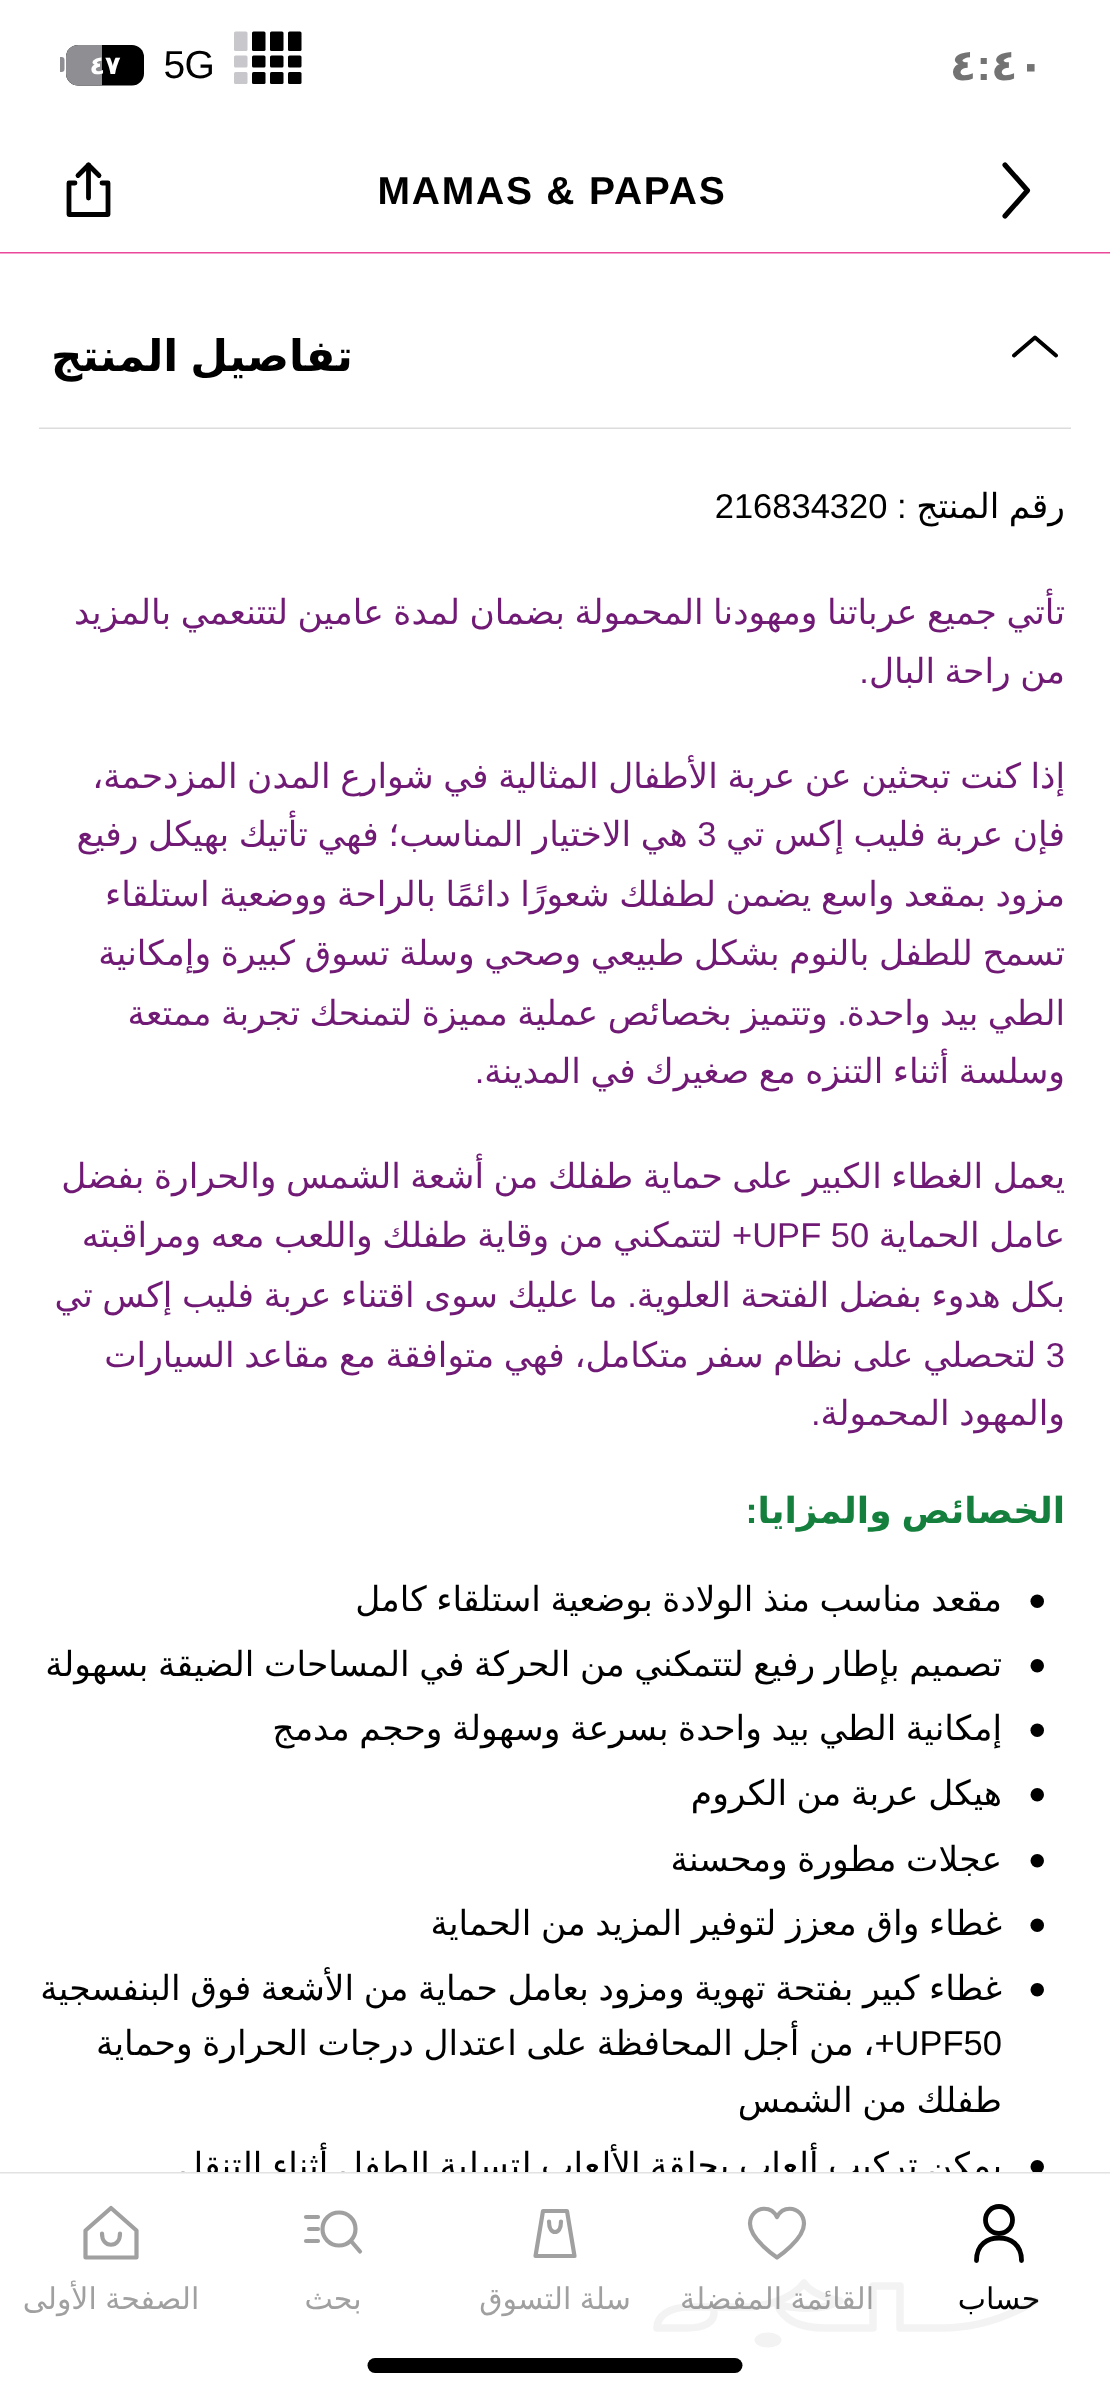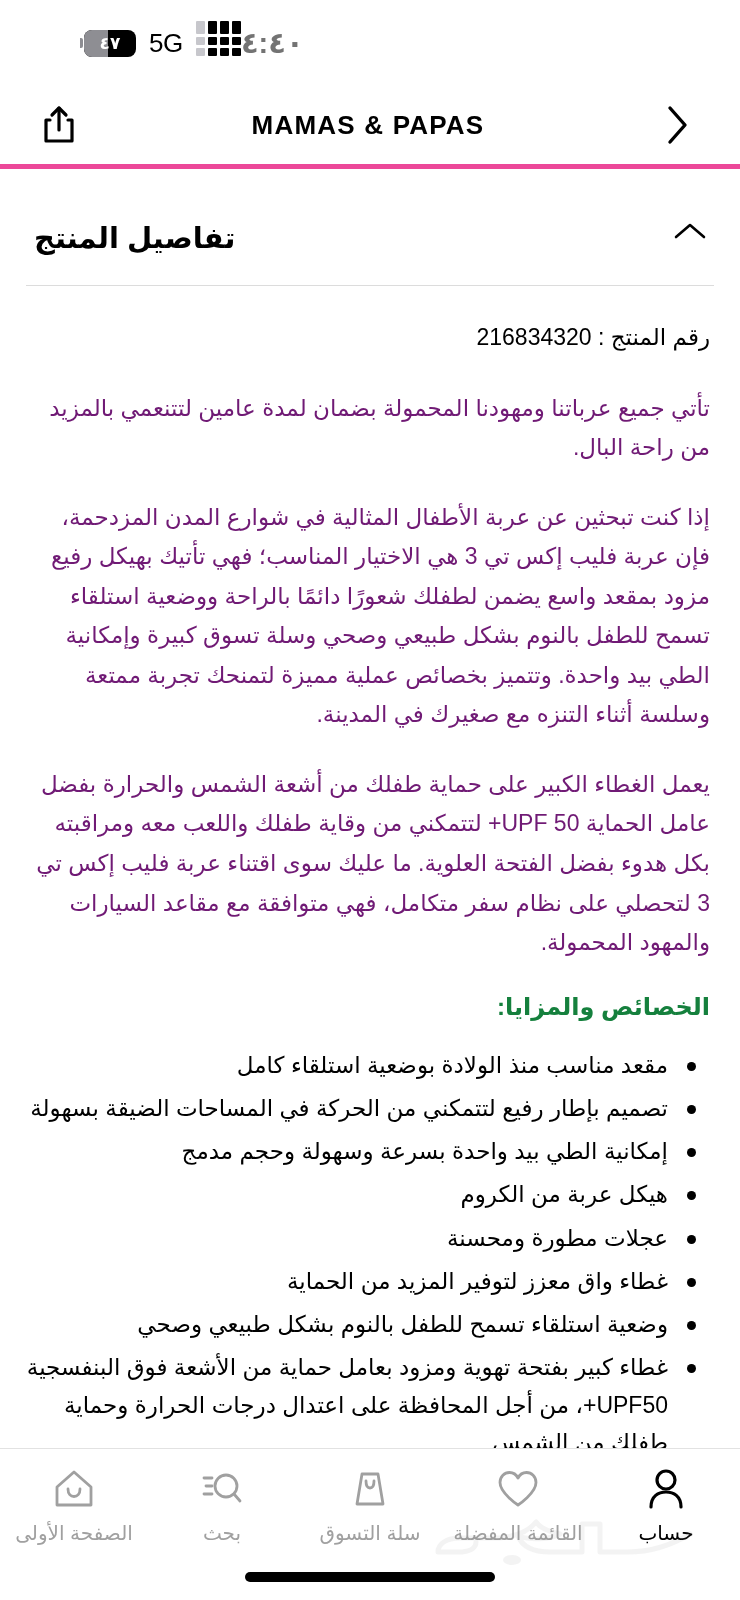--- a/index.html
+++ b/index.html
@@ -15,24 +15,24 @@
     font-family: "Liberation Sans", "DejaVu Sans", sans-serif;
     color: #000000;
     -webkit-font-smoothing: antialiased;
   }
 
   
   .status-bar {
     height: 86px;
     display: flex;
     align-items: center;
+    justify-content: space-between;
     padding: 0 44px 0 40px;
     box-sizing: border-box;
     direction: ltr;
-    margin-left: 40px;
   }
   .status-left {
     display: flex;
     align-items: center;
     gap: 13px;
   }
   .battery-wrap {
     display: flex;
     align-items: center;
   }
@@ -104,21 +104,21 @@
 
   
   .top-nav {
     height: 83px;
     display: flex;
     align-items: center;
     justify-content: space-between;
     padding: 0 34px 0 30px;
     box-sizing: border-box;
     direction: ltr;
-    border-bottom: 5px solid #ec4899;
+    border-bottom: 1px solid #ec4899;
   }
   .share-btn, .fwd-btn {
     width: 58px;
     height: 58px;
     display: flex;
     align-items: center;
     justify-content: center;
     cursor: pointer;
   }
   .brand-title {
@@ -340,21 +340,20 @@
 
   <div class="feat-heading">الخصائص والمزايا:</div>
 
   <ul class="feat-list">
     <li>مقعد مناسب منذ الولادة بوضعية استلقاء كامل</li>
     <li>تصميم بإطار رفيع لتتمكني من الحركة في المساحات الضيقة بسهولة</li>
     <li>إمكانية الطي بيد واحدة بسرعة وسهولة وحجم مدمج</li>
     <li>هيكل عربة من الكروم</li>
     <li>عجلات مطورة ومحسنة</li>
     <li>غطاء واق معزز لتوفير المزيد من الحماية</li>
-    <li>وضعية استلقاء تسمح للطفل بالنوم بشكل طبيعي وصحي</li>
     <li>غطاء كبير بفتحة تهوية ومزود بعامل حماية من الأشعة فوق البنفسجية UPF50+، من أجل المحافظة على اعتدال درجات الحرارة وحماية طفلك من الشمس</li>
     <li>يمكن تركيب ألعاب بحلقة الألعاب لتسلية الطفل أثناء التنقل.</li>
 
   </ul>
 </div>
 
 <div class="bottom-nav">
 
   <div class="nav-item active">
     <span class="nav-icon">

